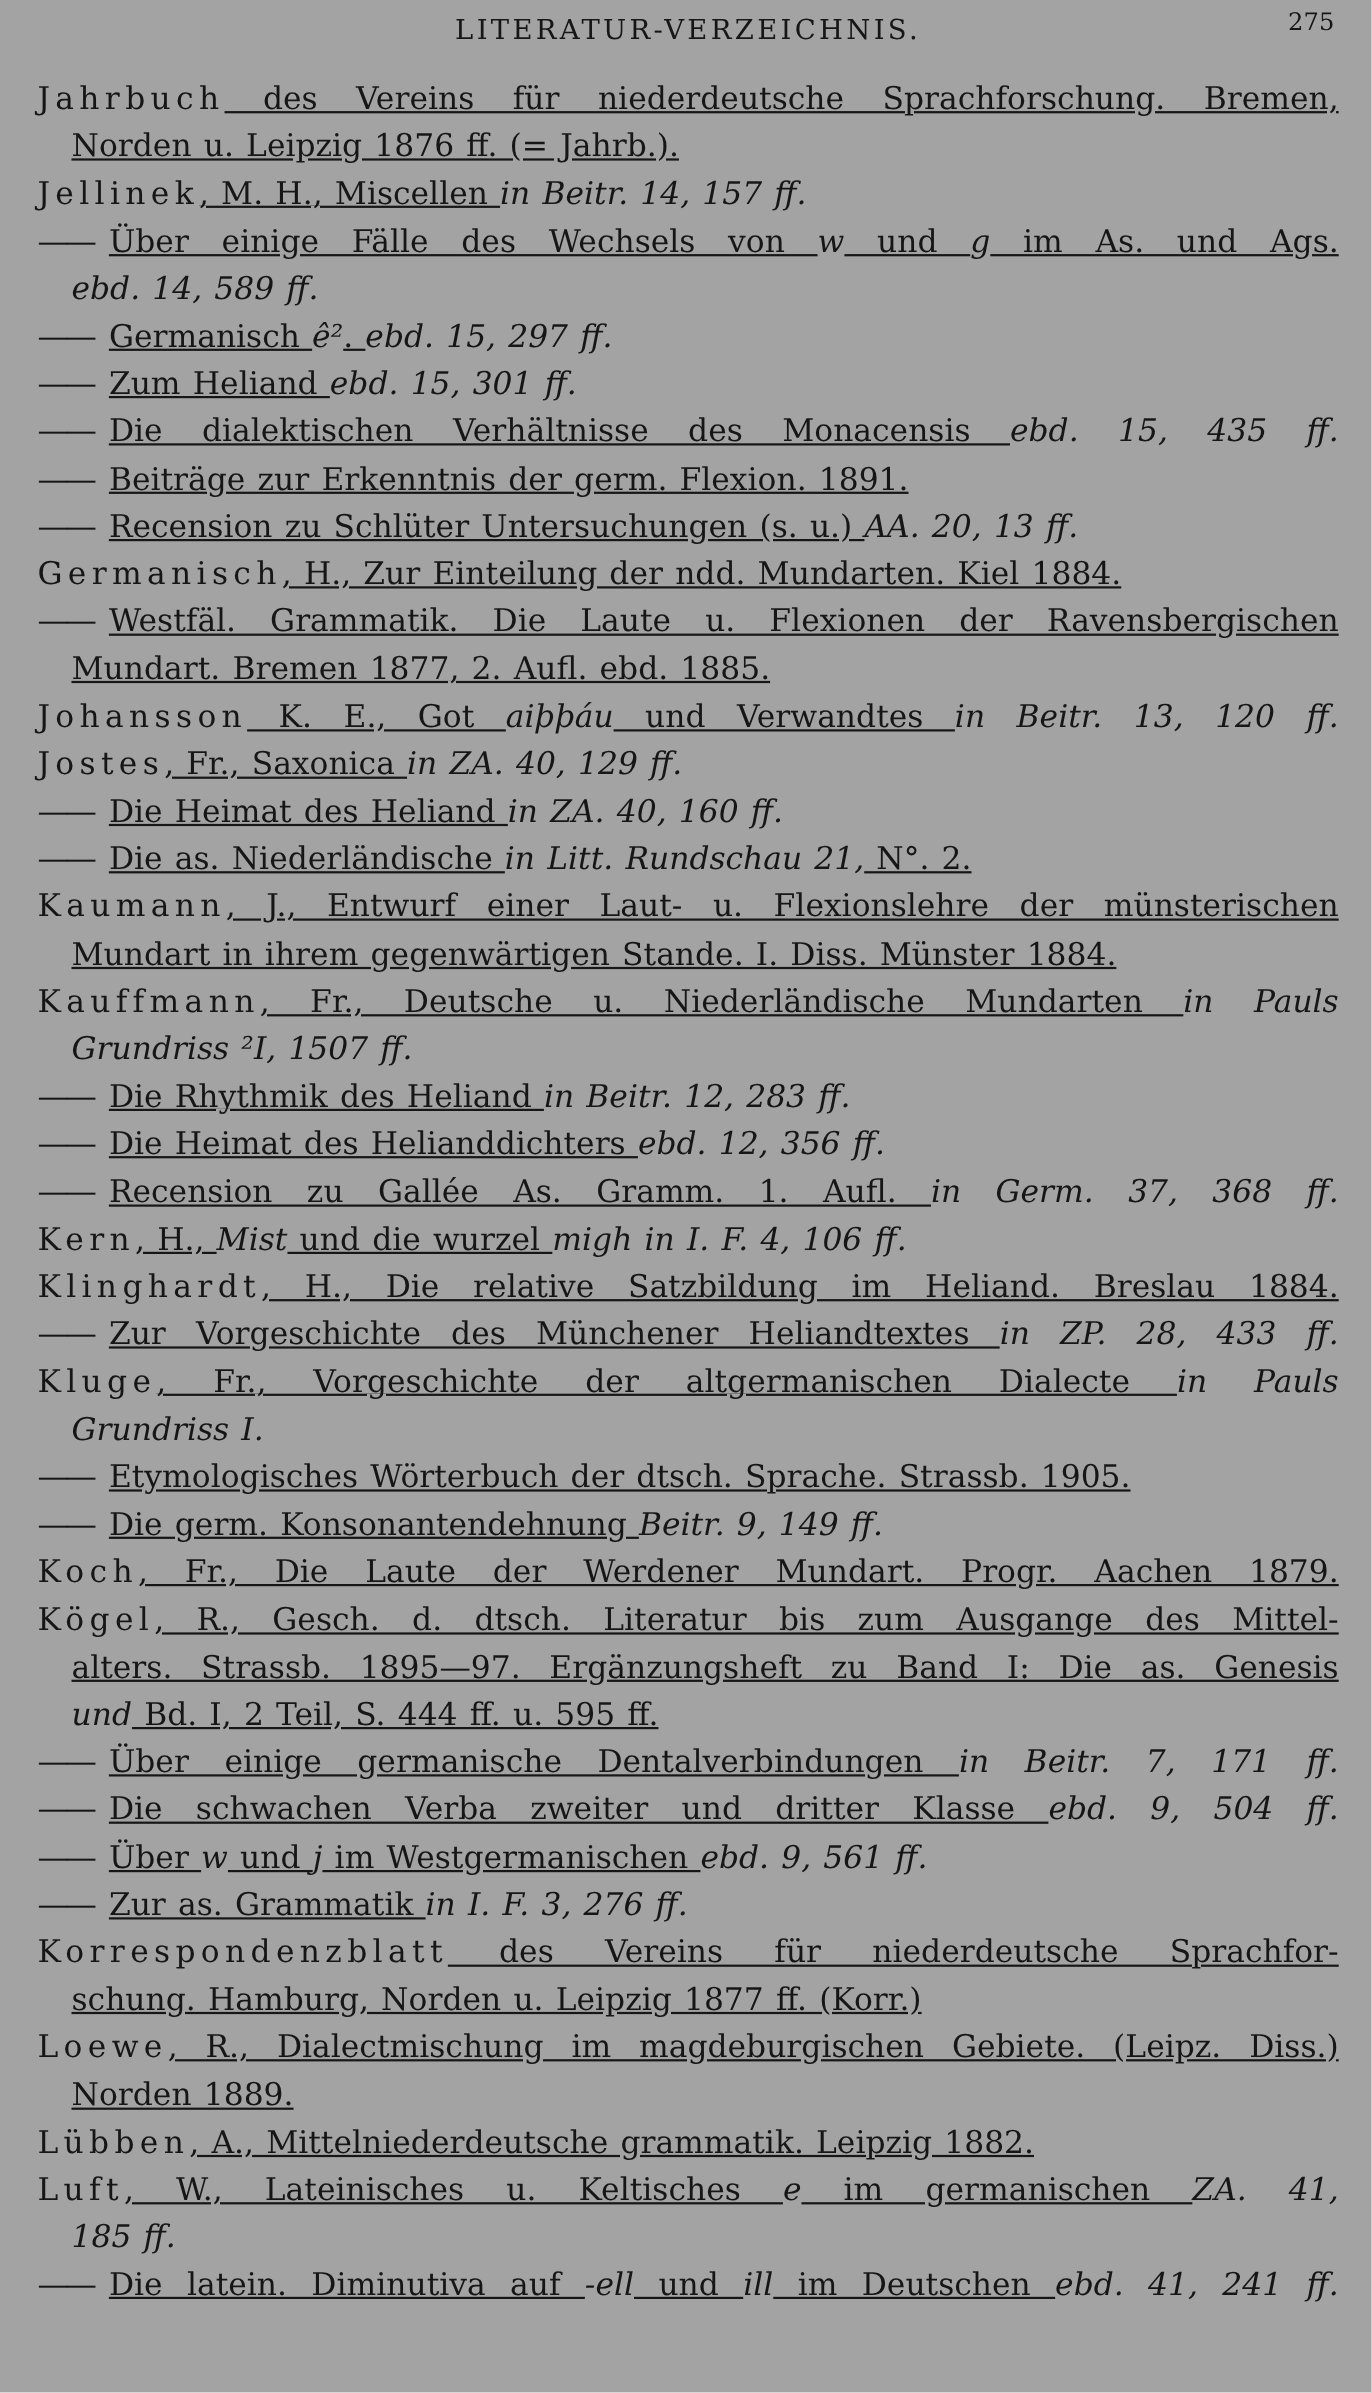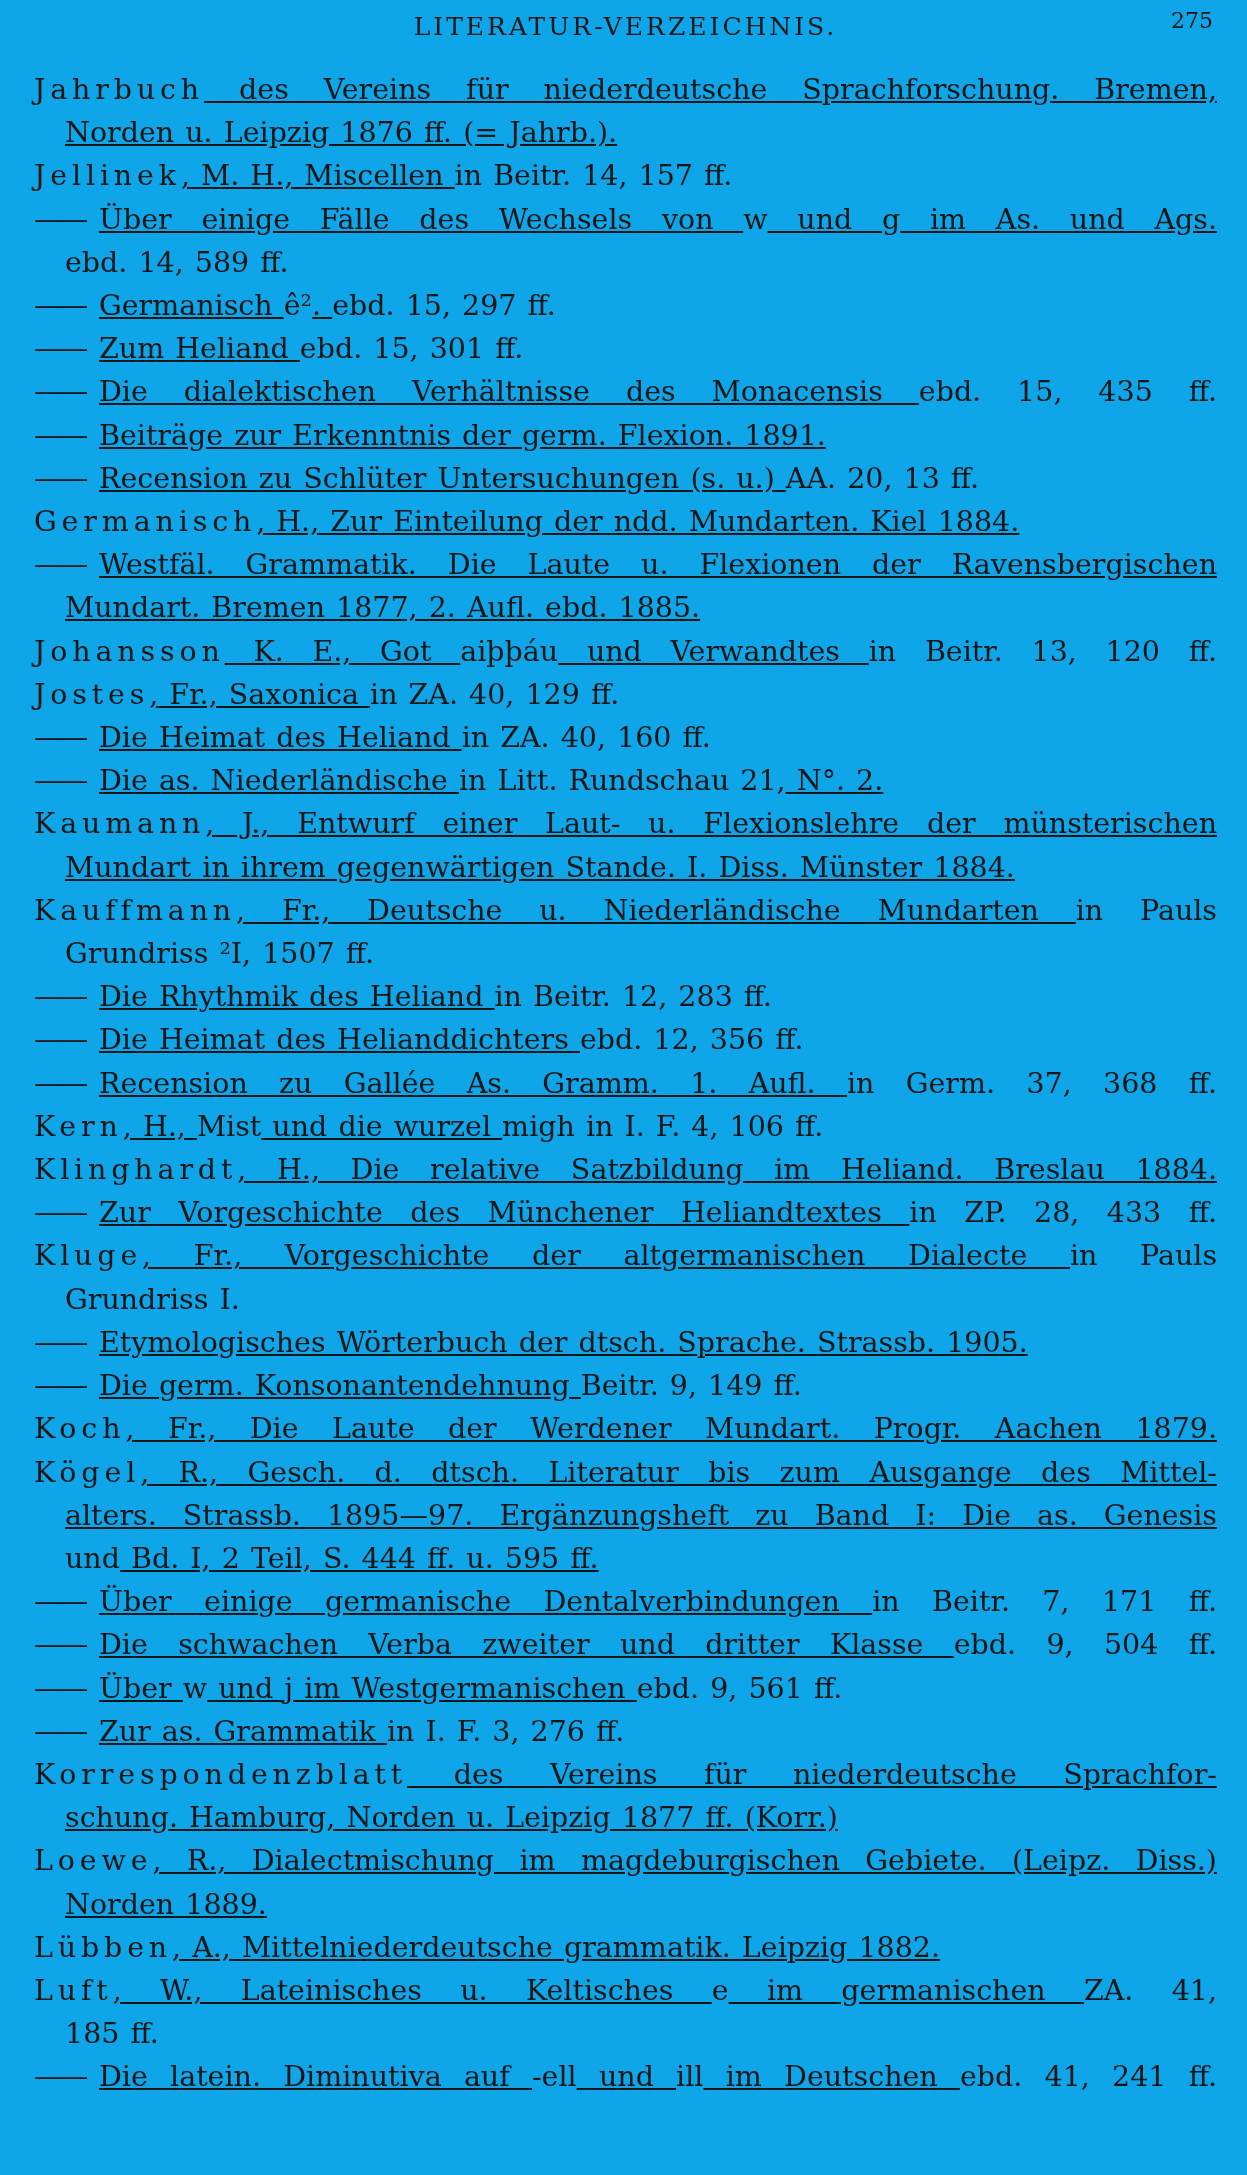--- a/index.html
+++ b/index.html
@@ -5,21 +5,21 @@
   html, body {
     margin: 0;
     padding: 0;
     background: #ffffff;
   }
   .page {
     position: relative;
     width: 1247px;
     height: 2175px;
     box-sizing: border-box;
-    background: #0ea5e9;
+    background: #a3a3a3;
     color: #161616;
     font-family: "DejaVu Serif", "Liberation Serif", serif;
     padding: 10px 30px 0 34px;
     overflow: hidden;
   }
   .header {
     position: relative;
     height: 44px;
     margin-bottom: 14px;
   }
@@ -49,21 +49,21 @@
     min-height: 43.2px;
   }
   .line.ind {
     padding-left: 31px;
   }
   .line.just {
     text-align: justify;
     text-align-last: justify;
   }
   .seg-n { font-style: normal; text-decoration: underline; }
-  .seg-i { }
+  .seg-i { font-style: italic; }
   .seg-sp {
     font-style: normal;
     letter-spacing: 0.17em;
   }
   .seg-dash {
     letter-spacing: -0.1em;
     margin-right: 0.48em;
     white-space: nowrap;
   }
 </style>

